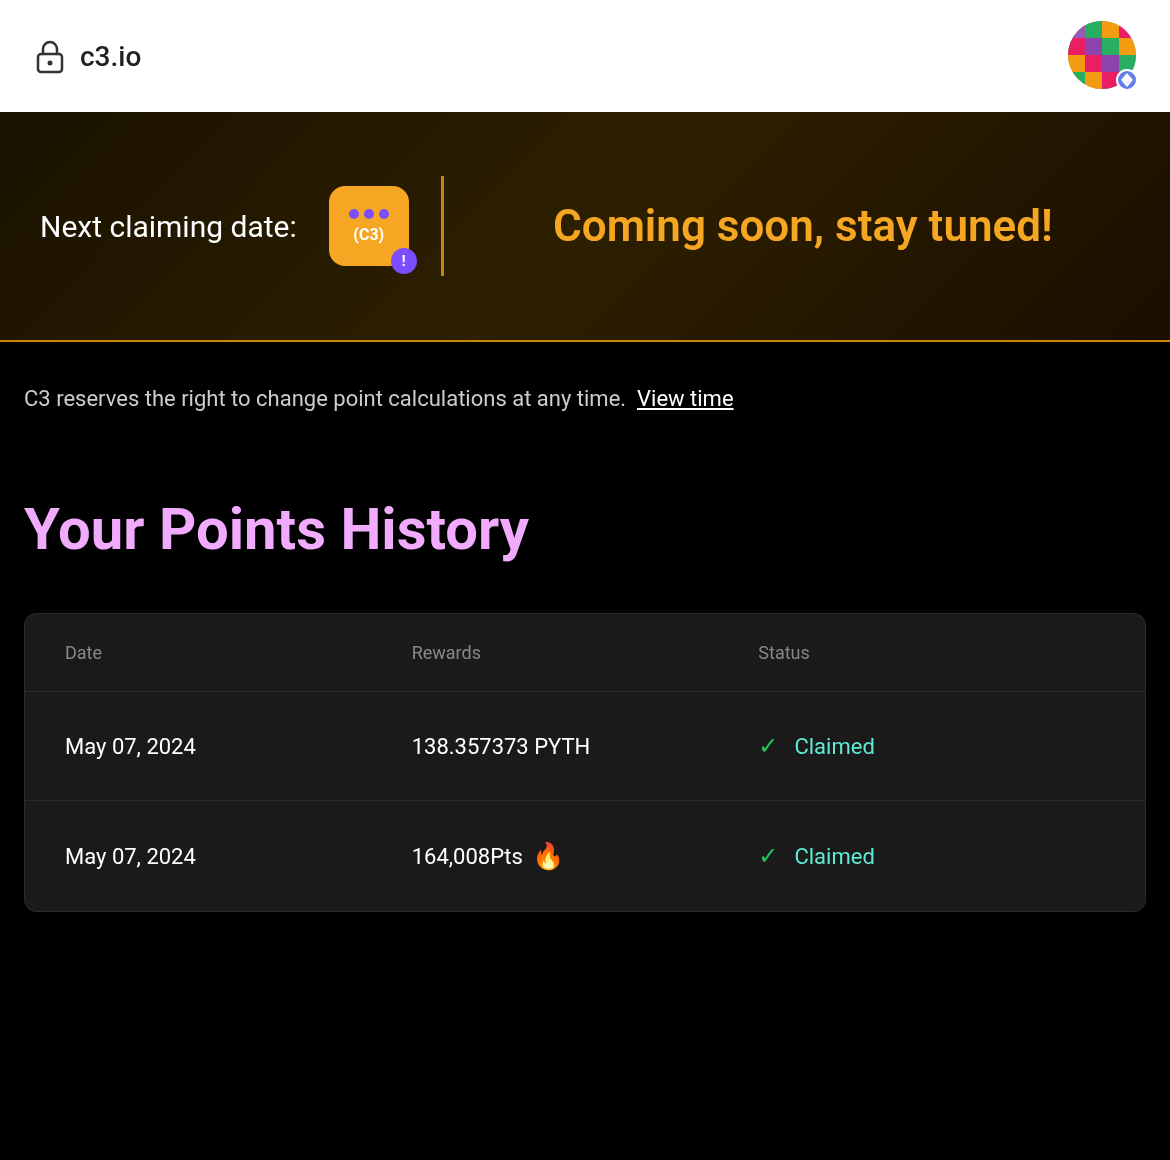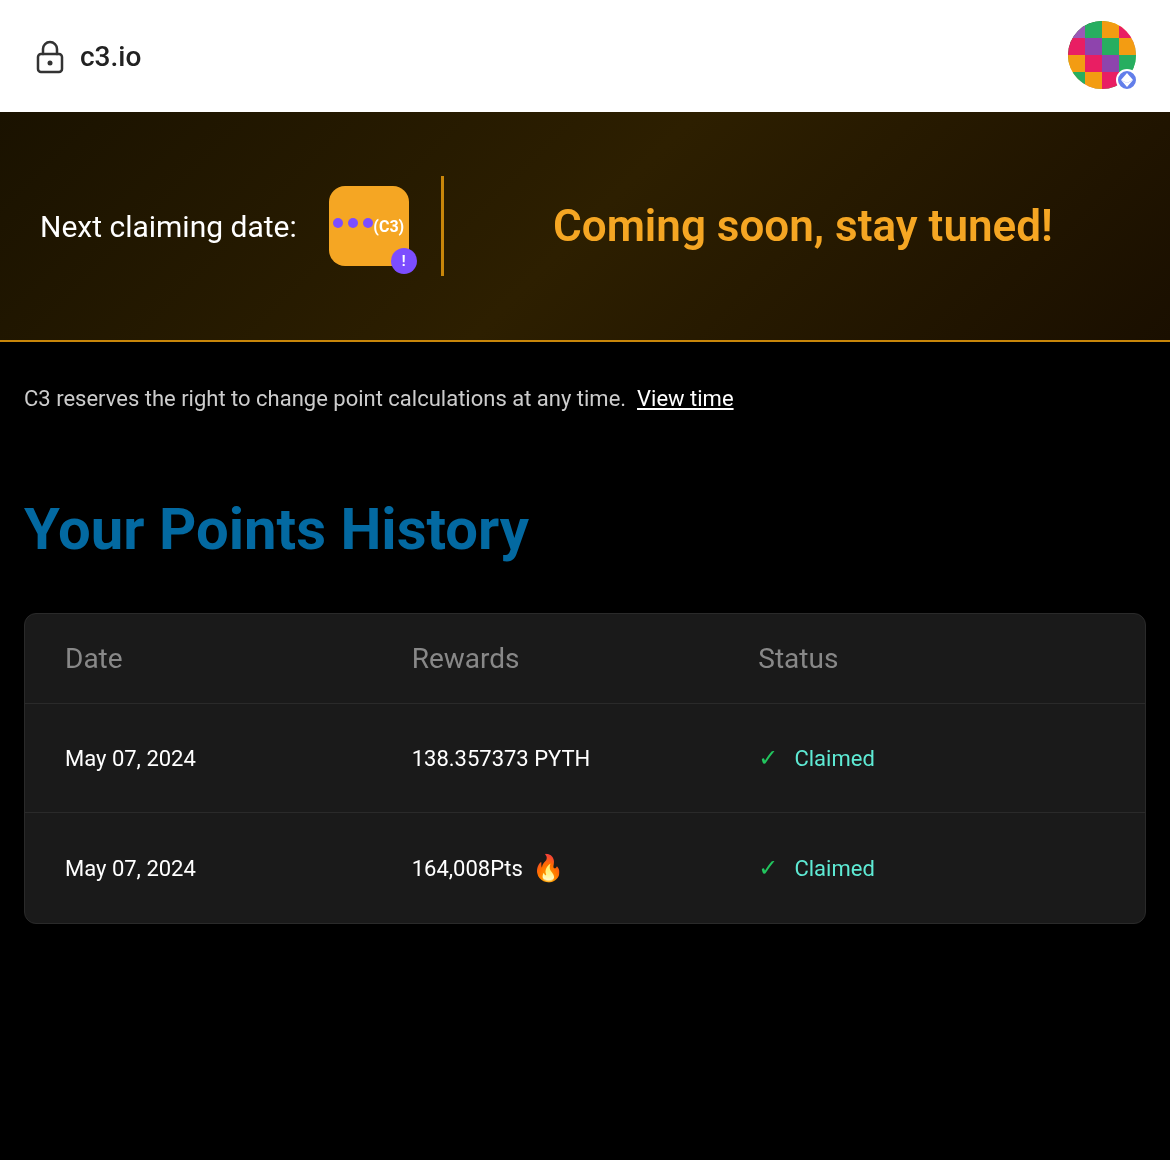--- a/index.html
+++ b/index.html
@@ -114,21 +114,21 @@
       position: relative;
       flex-shrink: 0;
     }
 
     .c3-icon {
       width: 80px;
       height: 80px;
       background: #f5a623;
       border-radius: 16px;
       display: flex;
-      flex-direction: row;
+      flex-direction: column;
       align-items: center;
       justify-content: center;
       position: relative;
     }
 
     .c3-dots {
       display: flex;
       gap: 5px;
       margin-bottom: 6px;
     }
@@ -185,21 +185,21 @@
     }
 
     
     .points-history-section {
       padding: 60px 24px 40px 24px;
     }
 
     .points-history-title {
       font-size: 58px;
       font-weight: 700;
-      color: #0369a1;
+      color: #f0abfc;
       margin-bottom: 50px;
     }
 
     
     .history-table {
       width: 100%;
       border-collapse: collapse;
       background: #1a1a1a;
       border-radius: 12px;
       overflow: hidden;
@@ -207,21 +207,21 @@
     }
 
     .table-header {
       display: grid;
       grid-template-columns: 1fr 1fr 1fr;
       padding: 28px 40px;
       border-bottom: 1px solid #2a2a2a;
     }
 
     .table-header-cell {
-      font-size: 28px;
+      font-size: 18px;
       color: #888888;
       font-weight: 400;
     }
 
     .table-row {
       display: grid;
       grid-template-columns: 1fr 1fr 1fr;
       padding: 40px 40px;
       border-bottom: 1px solid #2a2a2a;
       align-items: center;

